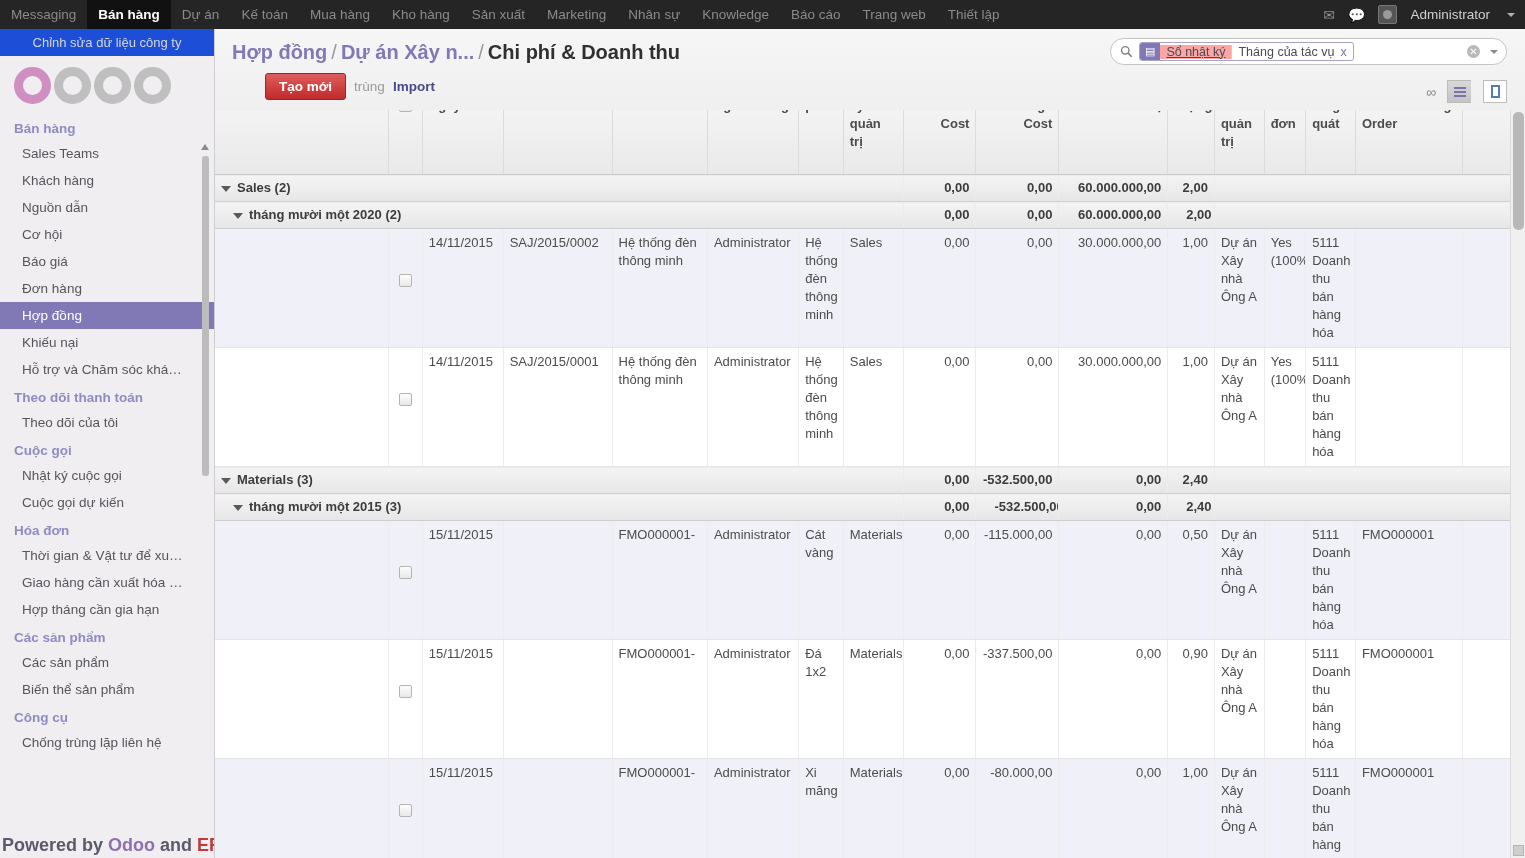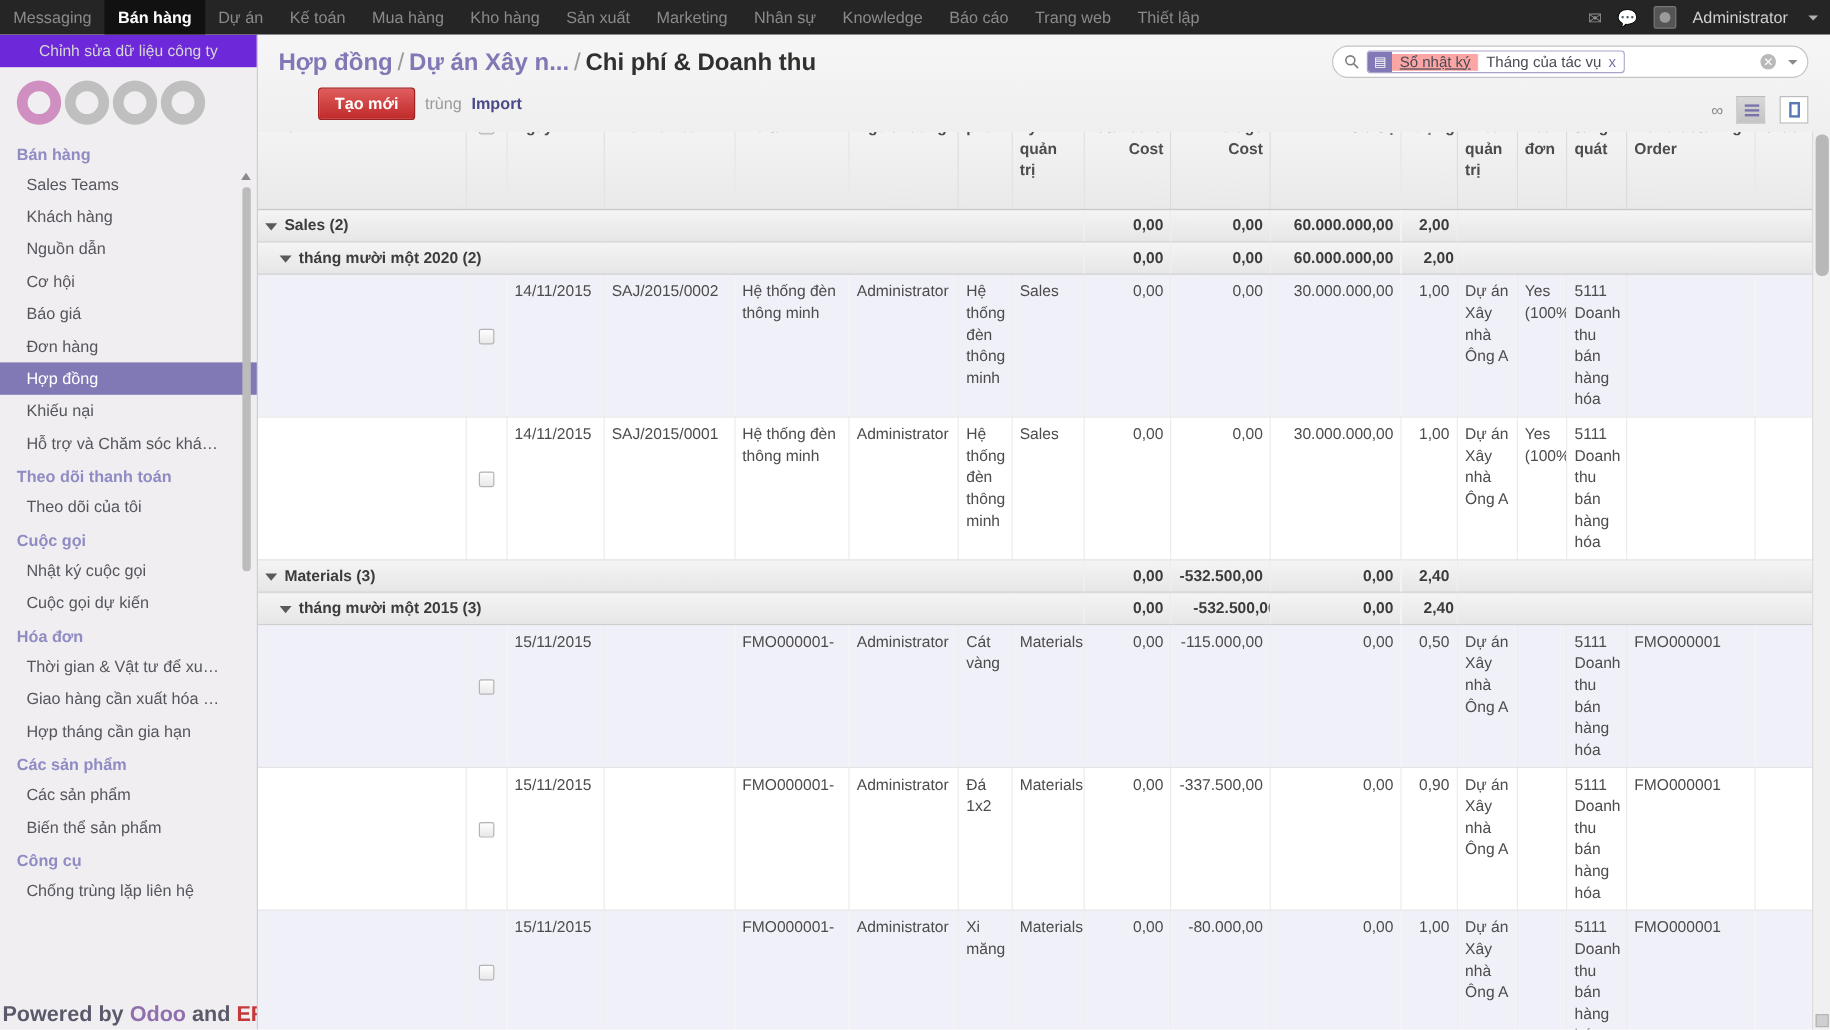--- a/index.html
+++ b/index.html
@@ -55,21 +55,21 @@
 
   
   #sidebar {
     position: absolute; top: 29px; left: 0;
     width: 215px; height: 829px;
     background: #f0eef1;
     border-right: 1px solid #d0cdd3;
     overflow: hidden;
   }
   #company-bar {
-    height: 27px; background: #6d28d9; color: #d6d6d6;
+    height: 27px; background: #1d4ed8; color: #d6d6d6;
     display: flex; align-items: center; justify-content: center;
     font-size: 13px; cursor: pointer;
   }
   #logo-area { height: 58px; display: flex; align-items: center; padding-left: 14px; gap: 3px; }
   .ring { width: 37px; height: 37px; border-radius: 50%; border: 9px solid #bfbfbf; }
   .ring.pink { border-color: #cf8fc0; }
   #menu-scroll {
     position: absolute; top: 85px; left: 0;
     width: 215px; height: 760px;
     overflow: hidden;

